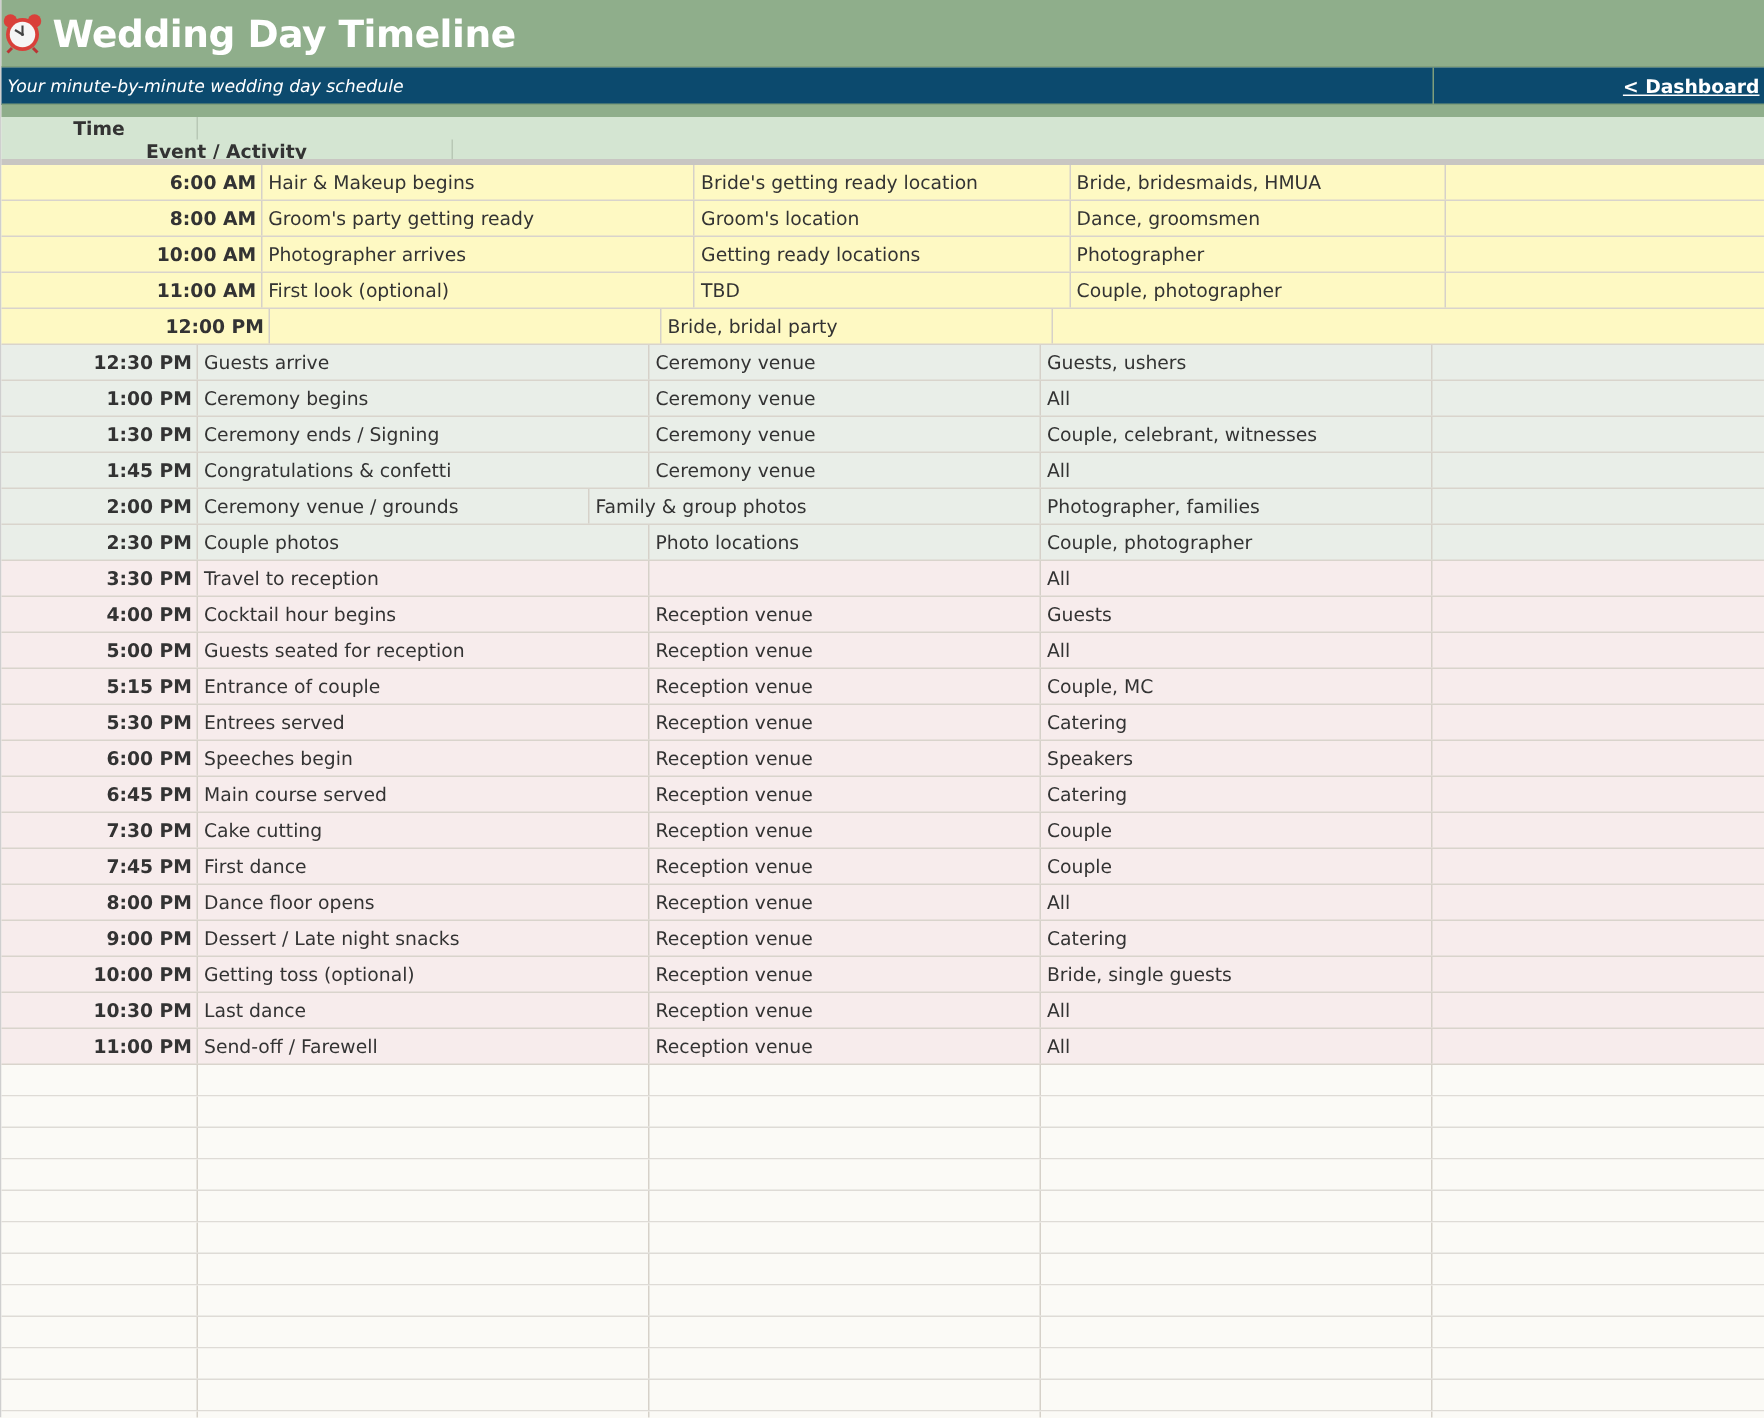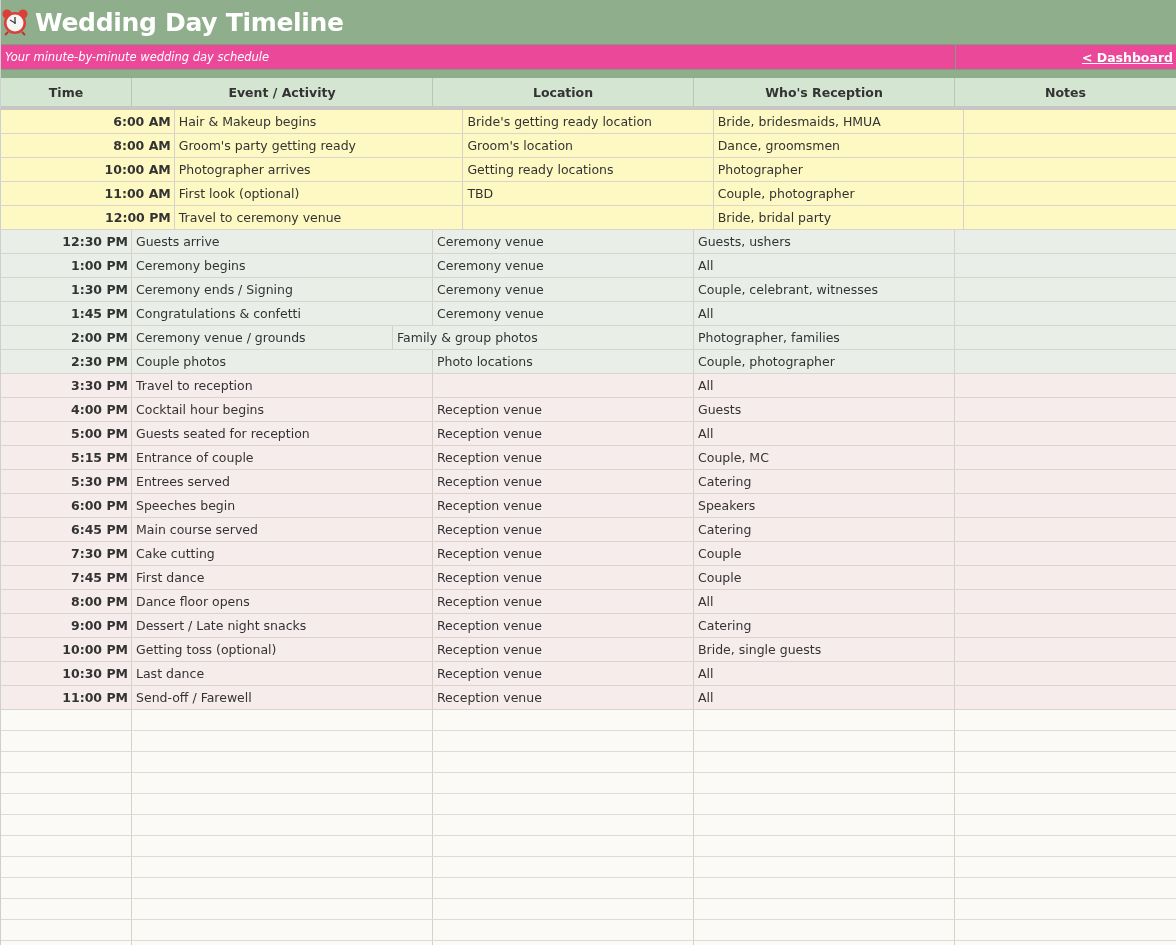--- a/index.html
+++ b/index.html
@@ -11,34 +11,34 @@
   .title-row {
     position: absolute; left: 0; top: 0; width: 1176px; height: 45px;
     background: #8fae8b; display: flex; align-items: center; padding-left: 0;
     border-bottom: 1px solid #7f9e7b;
   }
   .title-row .clock { width: 28px; height: 28px; margin-right: 6px; display: inline-block; }
   .title-row .title { color: #ffffff; font-weight: bold; font-size: 25px; letter-spacing: -0.3px; }
 
   .subtitle-row {
     position: absolute; left: 0; top: 45px; width: 1176px; height: 25px;
-    background: #ec4899; border-bottom: 1px solid #7f9e7b;
+    background: #0c4a6e; border-bottom: 1px solid #7f9e7b;
   }
   .subtitle-row .subtitle { position: absolute; left: 4px; top: 5px; color: #fff; font-style: italic; font-size: 11.5px; }
   .subtitle-row .divider { position: absolute; left: 954px; top: 0; width: 1px; height: 25px; background: #7f9e7b; }
   .subtitle-row .dash-link {
     position: absolute; right: 4px; top: 5px; color: #fff; font-weight: bold; font-size: 12.5px;
     text-decoration: underline; cursor: pointer;
   }
 
   .spacer-row { position: absolute; left: 0; top: 70px; width: 1176px; height: 8px; background: #8fae8b; }
 
   .header-row {
     position: absolute; left: 0; top: 78px; width: 1176px; height: 28px;
-    background: #d4e5d2; display: flex;
+    background: #d4e5d2; display: flex; flex-direction: column;
   }
   .header-row .hcell {
     height: 28px; display: flex; align-items: center; justify-content: center;
     font-weight: bold; font-size: 12.5px; color: #333; border-right: 1px solid #b8c8b5;
   }
   .header-sep { position: absolute; left: 0; top: 106px; width: 1176px; height: 4px; background: #c8c6c2; }
 
   .rows { position: absolute; left: 0; top: 110px; width: 1176px; }
   .row { display: flex; height: 24px; border-bottom: 1px solid #d9d4cc; }
   .row.morning { background: #fef9c3; padding-left: 48px; }
@@ -120,21 +120,20 @@
       </div>
       <div class="row morning">
         <div class="cell c1 time">11:00 AM</div>
         <div class="cell c2">First look (optional)</div>
         <div class="cell c3">TBD</div>
         <div class="cell c4">Couple, photographer</div>
         <div class="cell c5"></div>
       </div>
       <div class="row morning">
         <div class="cell c1 time">12:00 PM</div>
-        <div class="cell c2">Travel to ceremony venue</div>
         <div class="cell c3"></div>
         <div class="cell c4">Bride, bridal party</div>
         <div class="cell c5"></div>
       </div>
       <div class="row ceremony">
         <div class="cell c1 time">12:30 PM</div>
         <div class="cell c2">Guests arrive</div>
         <div class="cell c3">Ceremony venue</div>
         <div class="cell c4">Guests, ushers</div>
         <div class="cell c5"></div>

